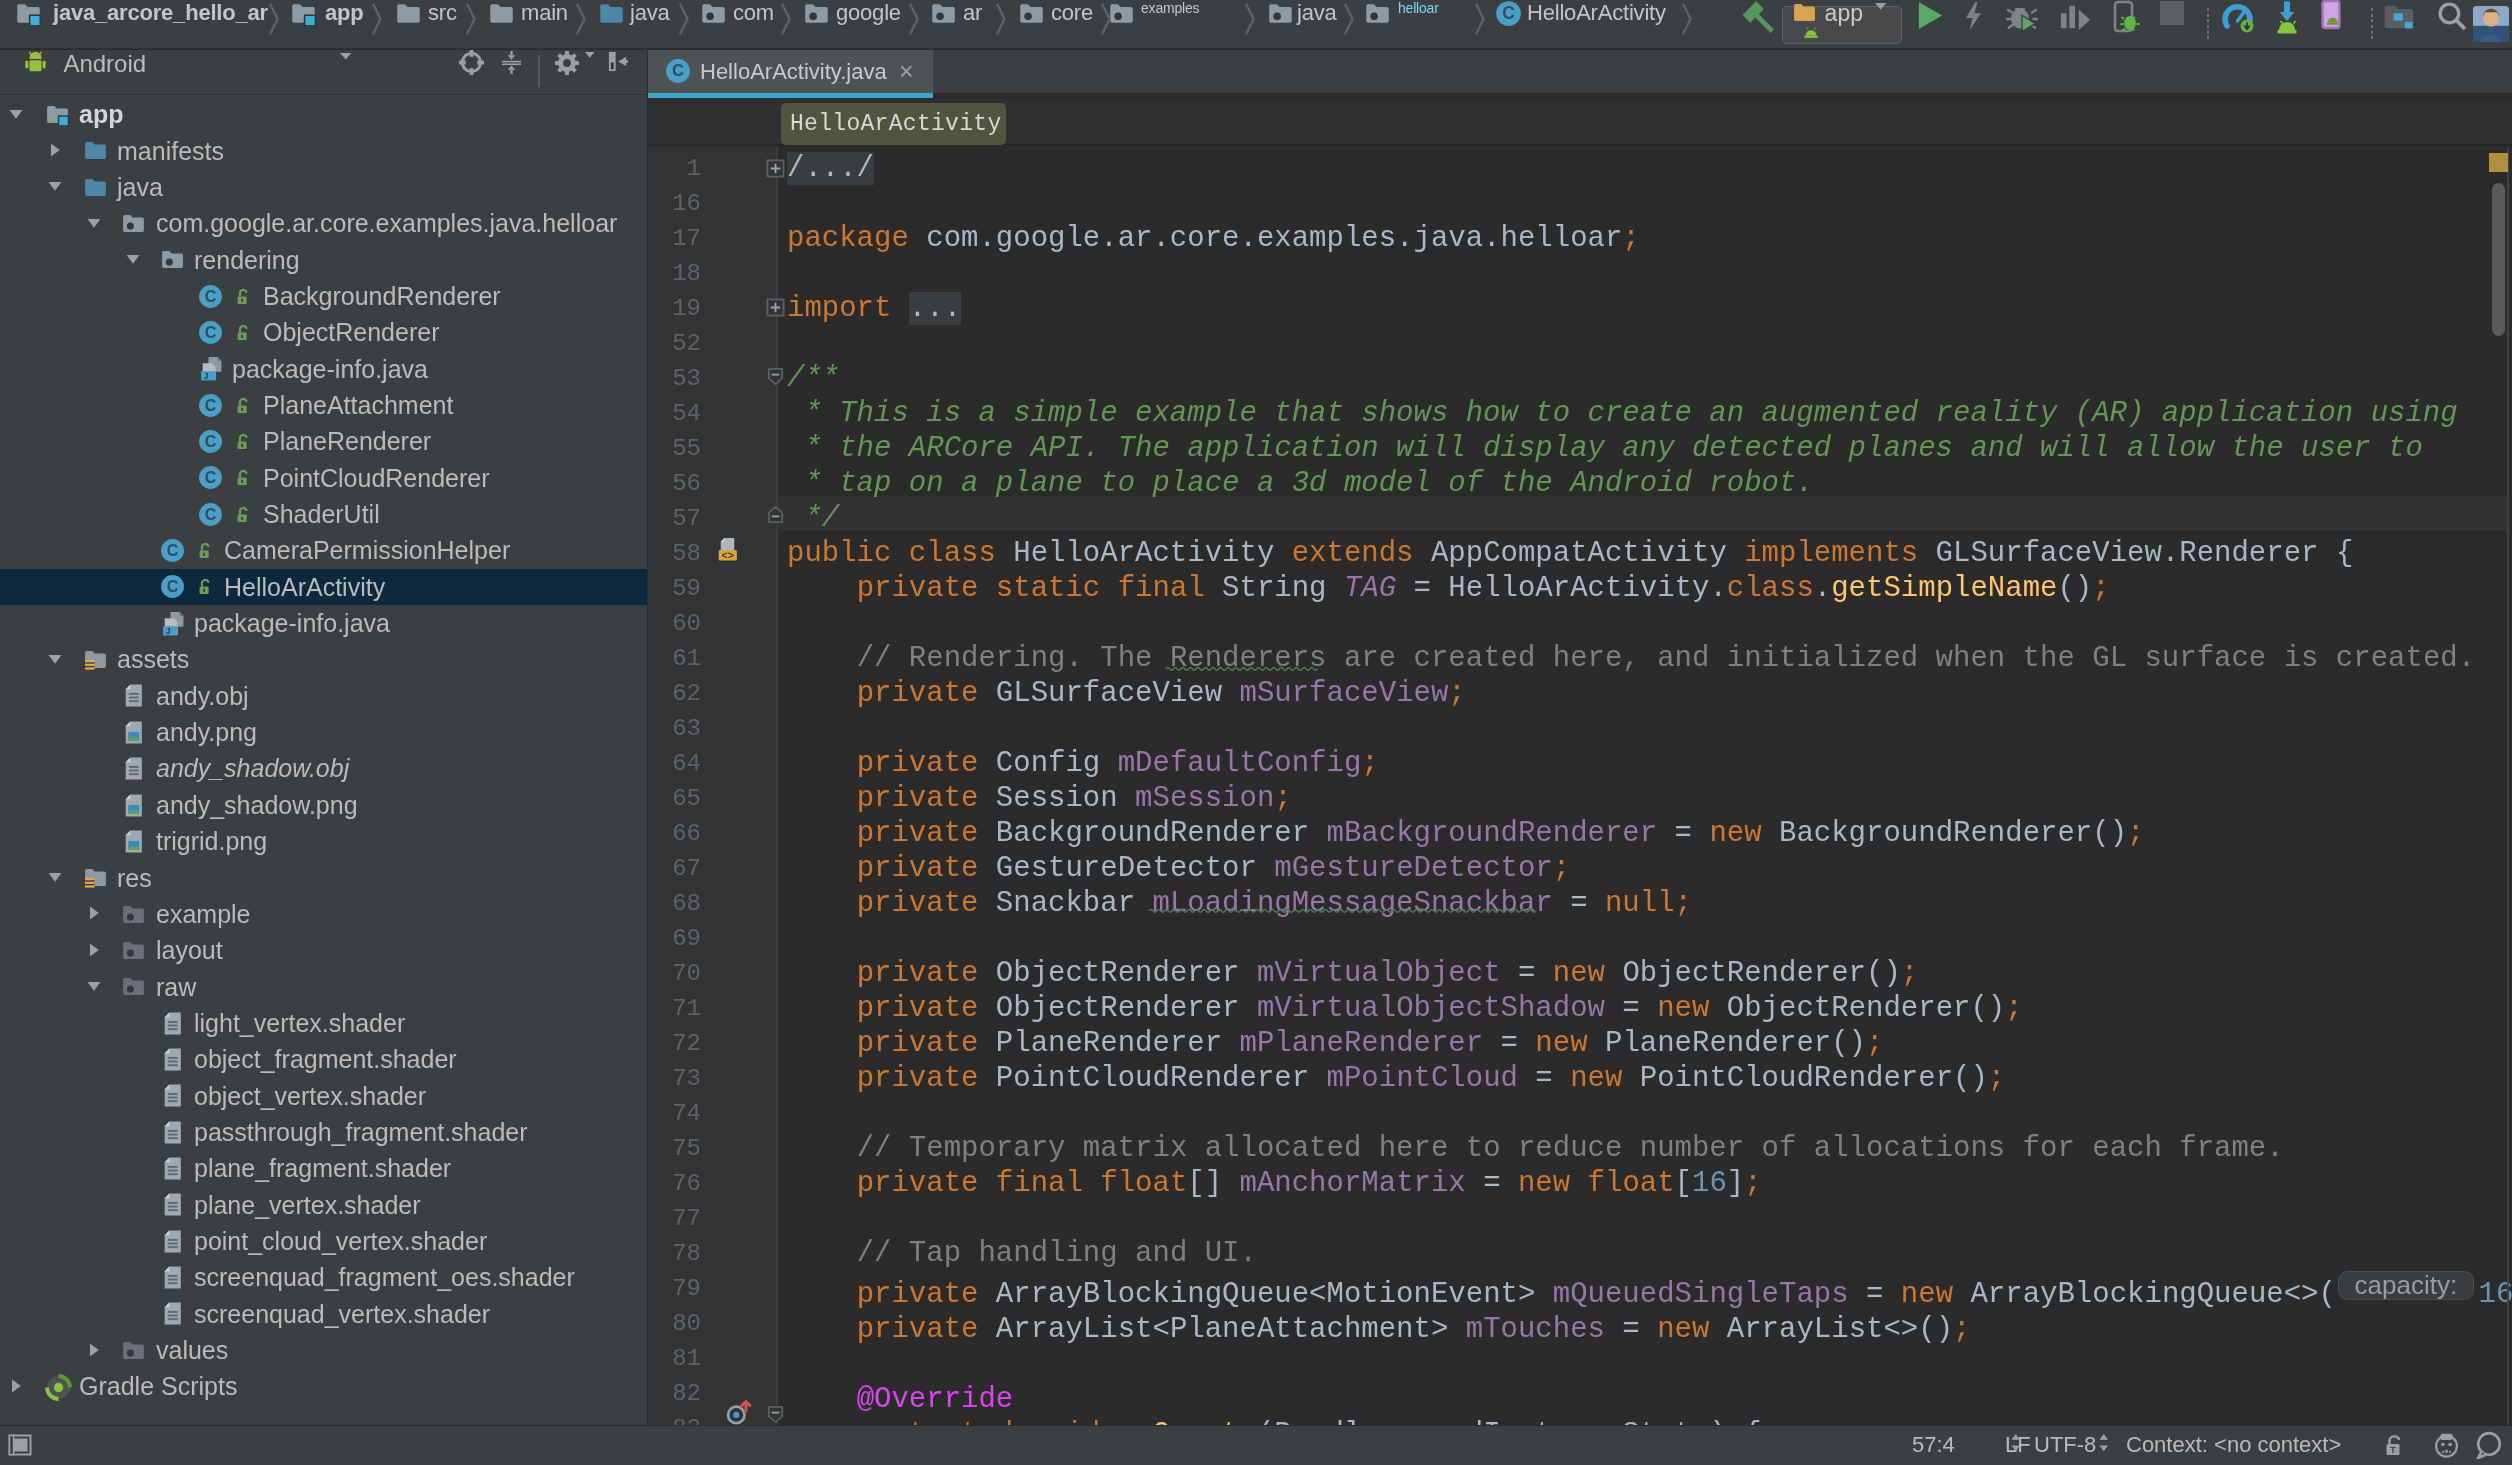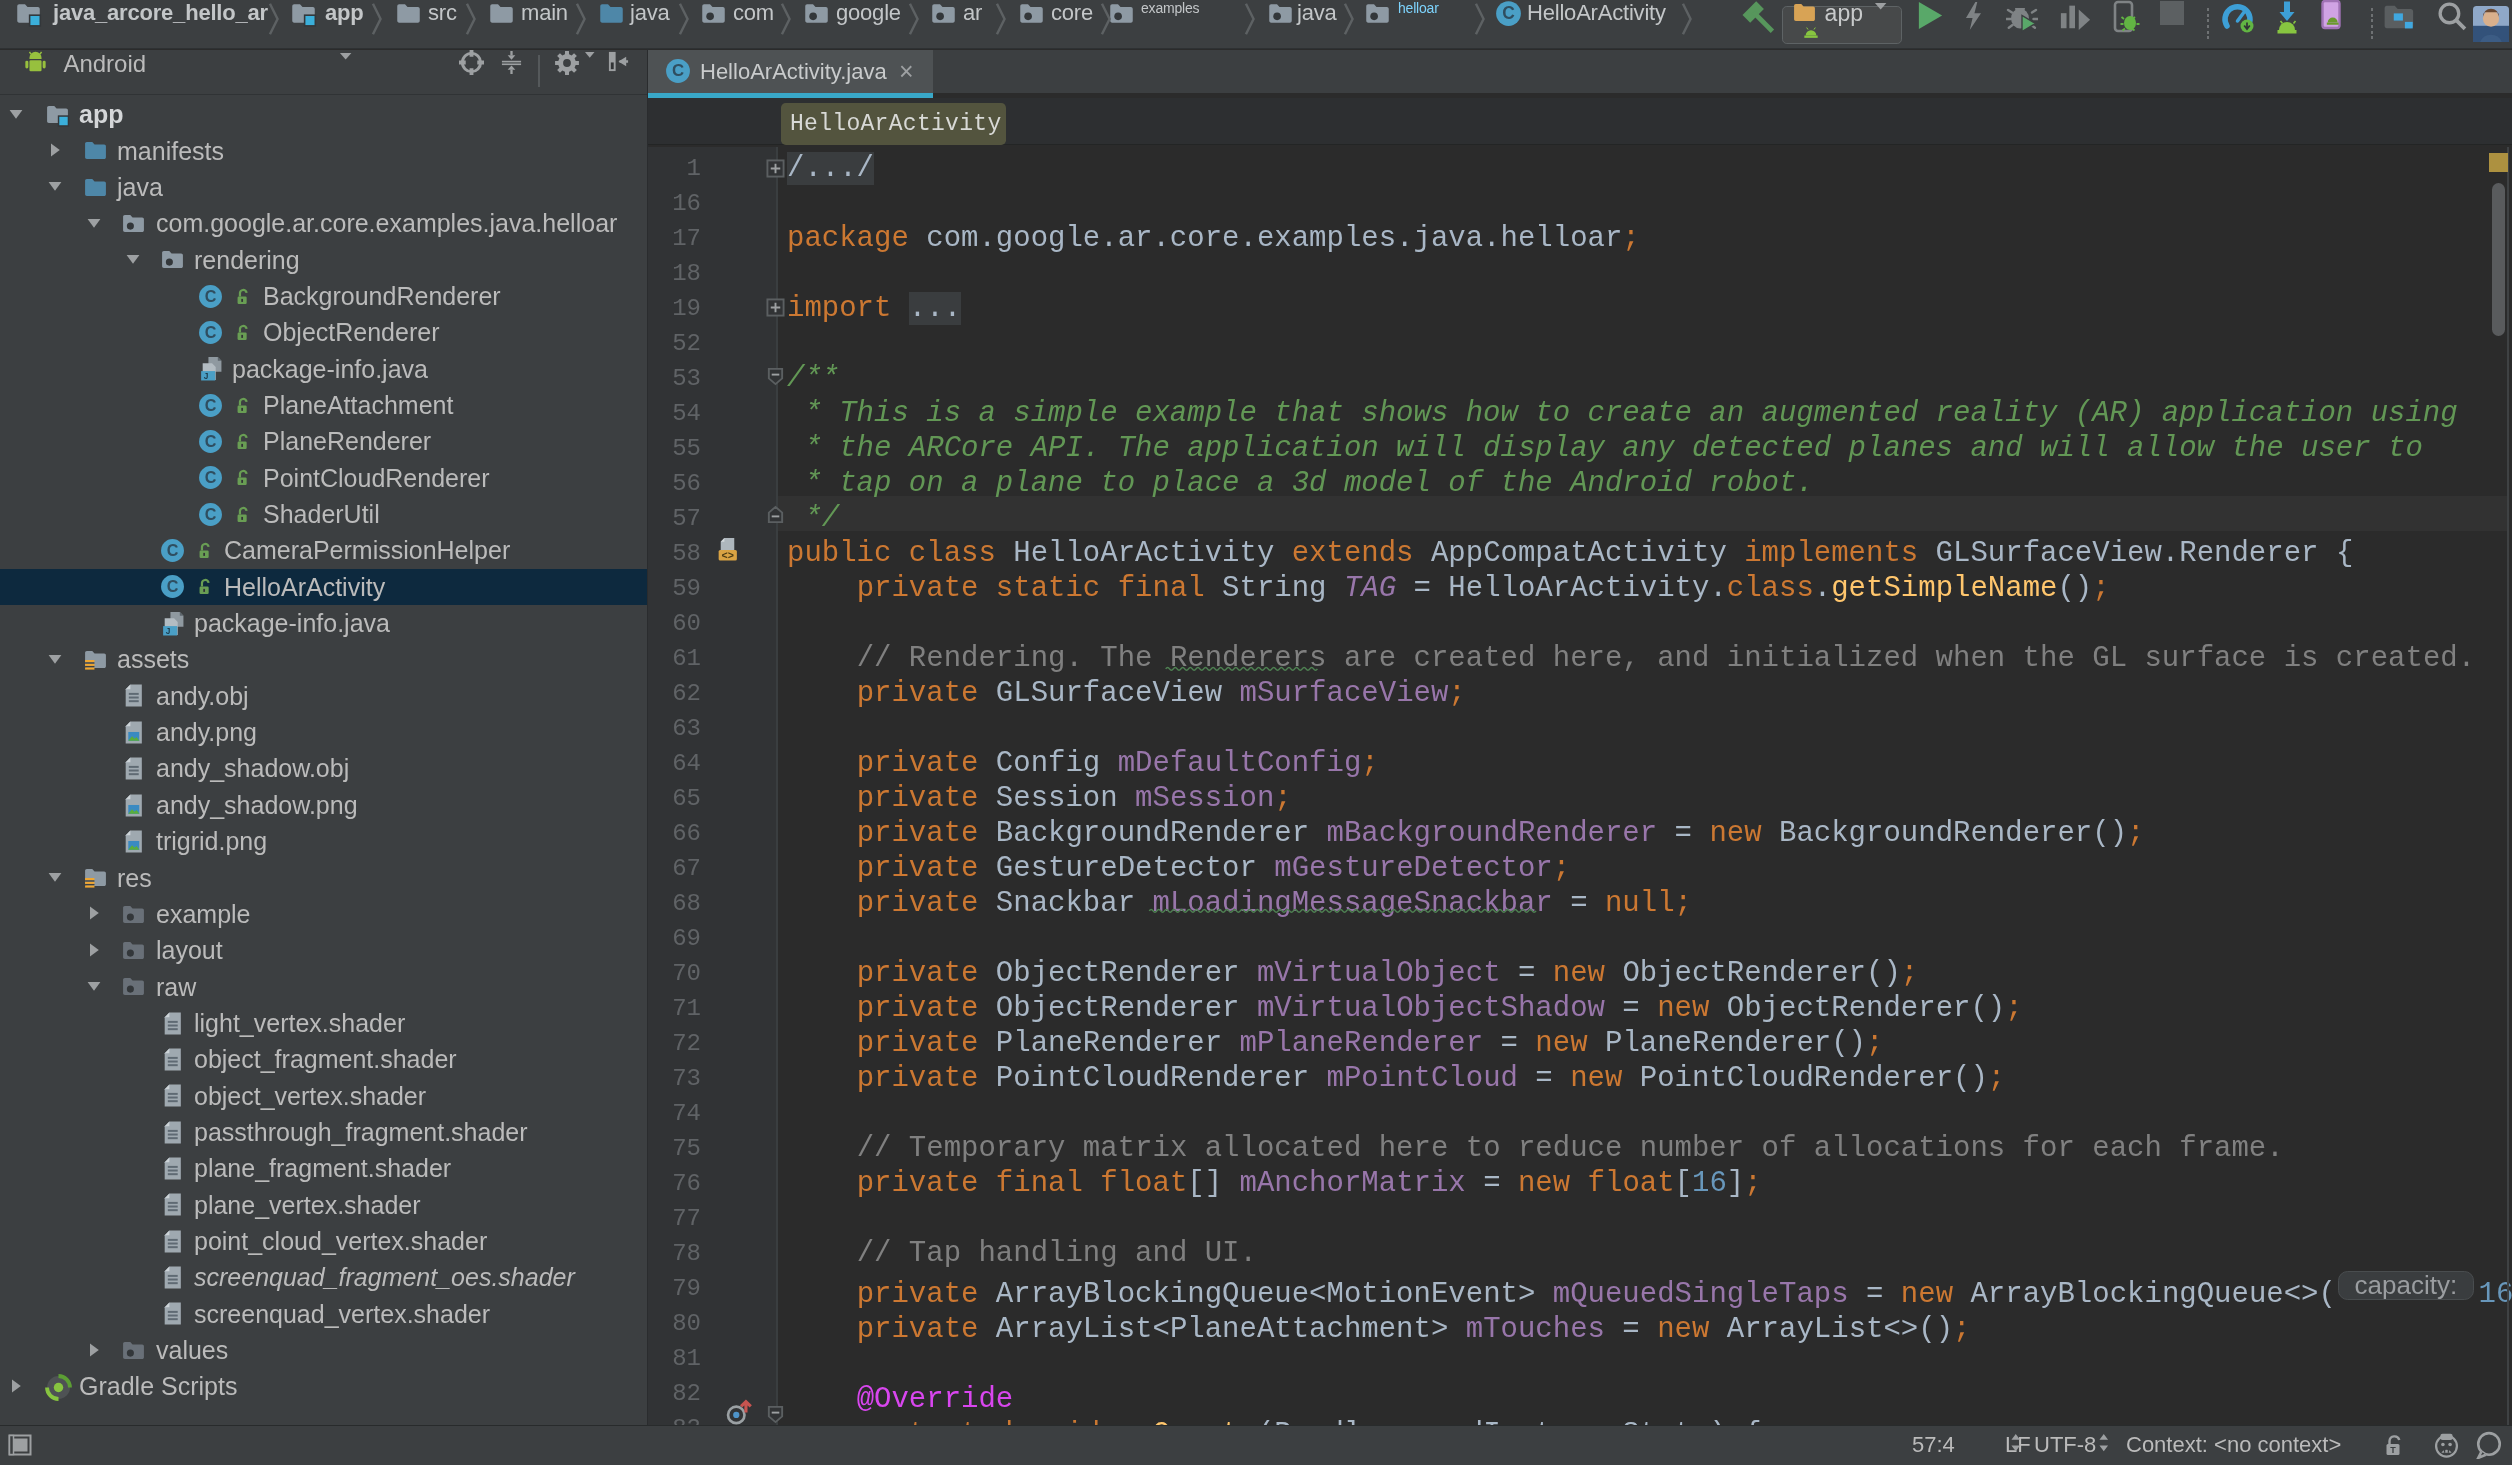--- a/index.html
+++ b/index.html
@@ -602,21 +602,21 @@
     <svg width="25" height="25" viewBox="0 0 24 24" style="">
       <path d="M9 1.5 H20 V22.5 H4.5 V6 z" fill="#9fa9b0"></path>
       <path d="M9 1.5 L4.5 6 H9 z" fill="#ccd3d7"></path>
       <g fill="#5f6a73">
         <rect x="7.5" y="9.5" width="9.5" height="1.9"></rect>
         <rect x="7.5" y="13" width="9.5" height="1.9"></rect>
         <rect x="7.5" y="16.5" width="9.5" height="1.9"></rect>
       </g>
     </svg>
   </div>
-<div class="abs tree-label" style="left:156px;top:750px;height:36px;line-height:36px;">andy_shadow.obj</div>
+<div class="abs tree-label" style="left:156px;top:750px;height:36px;line-height:36px;font-style:italic;">andy_shadow.obj</div>
 <div class="abs" style="left:121px;top:793px;">
     <svg width="25" height="25" viewBox="0 0 24 24" style="">
       <path d="M9 1.5 H20 V22.5 H4.5 V6 z" fill="#9fa9b0"></path>
       <path d="M9 1.5 L4.5 6 H9 z" fill="#ccd3d7"></path>
       <rect x="7" y="11.5" width="10.5" height="8.5" fill="#3a8ac2"></rect>
       <path d="M7 20 l3.6-4.5 2.4 2.6 1.8-1.8 3 3.7z" fill="#5aad3c"></path>
     </svg>
   </div>
 <div class="abs tree-label" style="left:156px;top:787px;height:36px;line-height:36px;">andy_shadow.png</div>
 <div class="abs" style="left:121px;top:829px;">
@@ -772,21 +772,21 @@
     <svg width="25" height="25" viewBox="0 0 24 24" style="">
       <path d="M9 1.5 H20 V22.5 H4.5 V6 z" fill="#9fa9b0"></path>
       <path d="M9 1.5 L4.5 6 H9 z" fill="#ccd3d7"></path>
       <g fill="#5f6a73">
         <rect x="7.5" y="9.5" width="9.5" height="1.9"></rect>
         <rect x="7.5" y="13" width="9.5" height="1.9"></rect>
         <rect x="7.5" y="16.5" width="9.5" height="1.9"></rect>
       </g>
     </svg>
   </div>
-<div class="abs tree-label" style="left:194px;top:1259px;height:36px;line-height:36px;font-style:italic;">screenquad_fragment_oes.shader</div>
+<div class="abs tree-label" style="left:194px;top:1259px;height:36px;line-height:36px;">screenquad_fragment_oes.shader</div>
 <div class="abs" style="left:160px;top:1301px;">
     <svg width="25" height="25" viewBox="0 0 24 24" style="">
       <path d="M9 1.5 H20 V22.5 H4.5 V6 z" fill="#9fa9b0"></path>
       <path d="M9 1.5 L4.5 6 H9 z" fill="#ccd3d7"></path>
       <g fill="#5f6a73">
         <rect x="7.5" y="9.5" width="9.5" height="1.9"></rect>
         <rect x="7.5" y="13" width="9.5" height="1.9"></rect>
         <rect x="7.5" y="16.5" width="9.5" height="1.9"></rect>
       </g>
     </svg>

